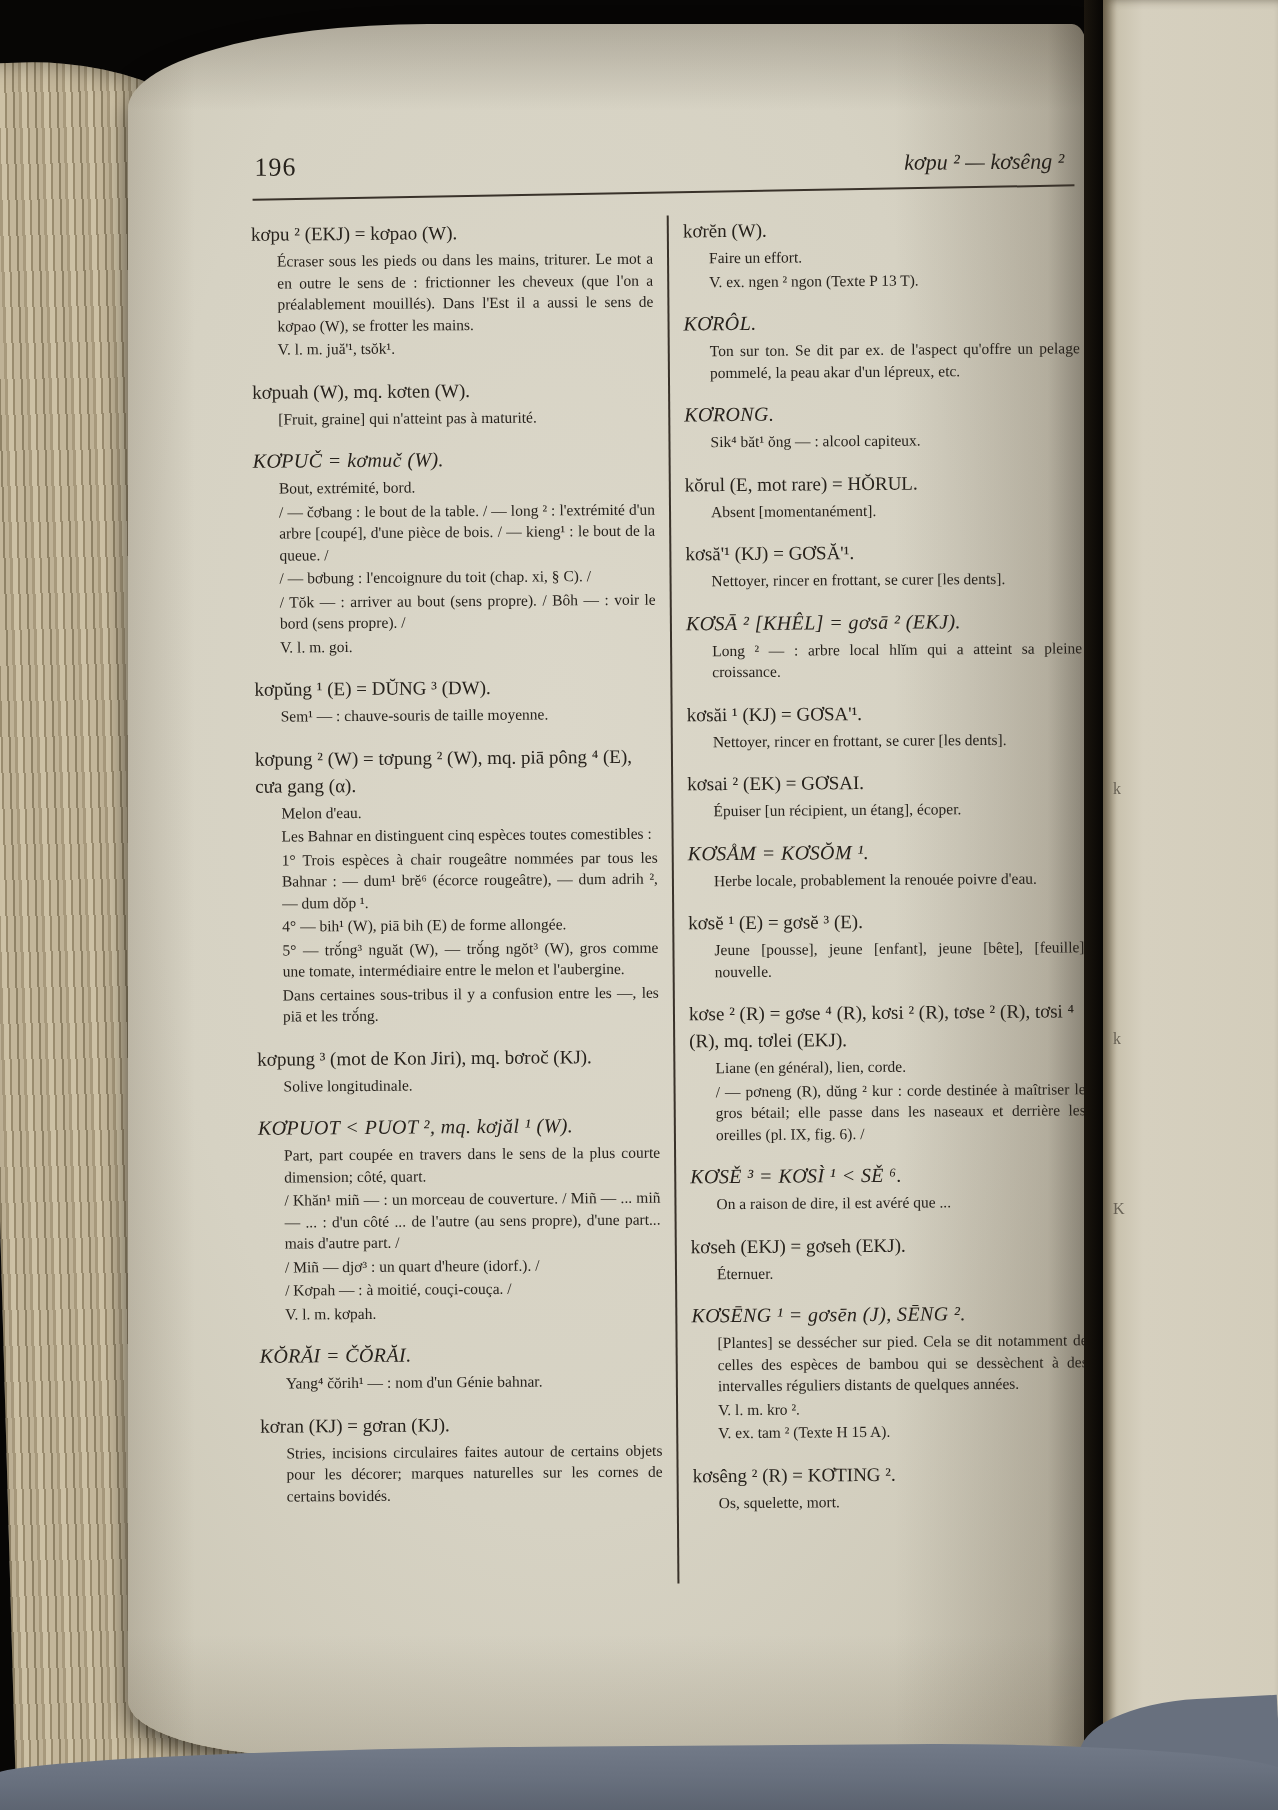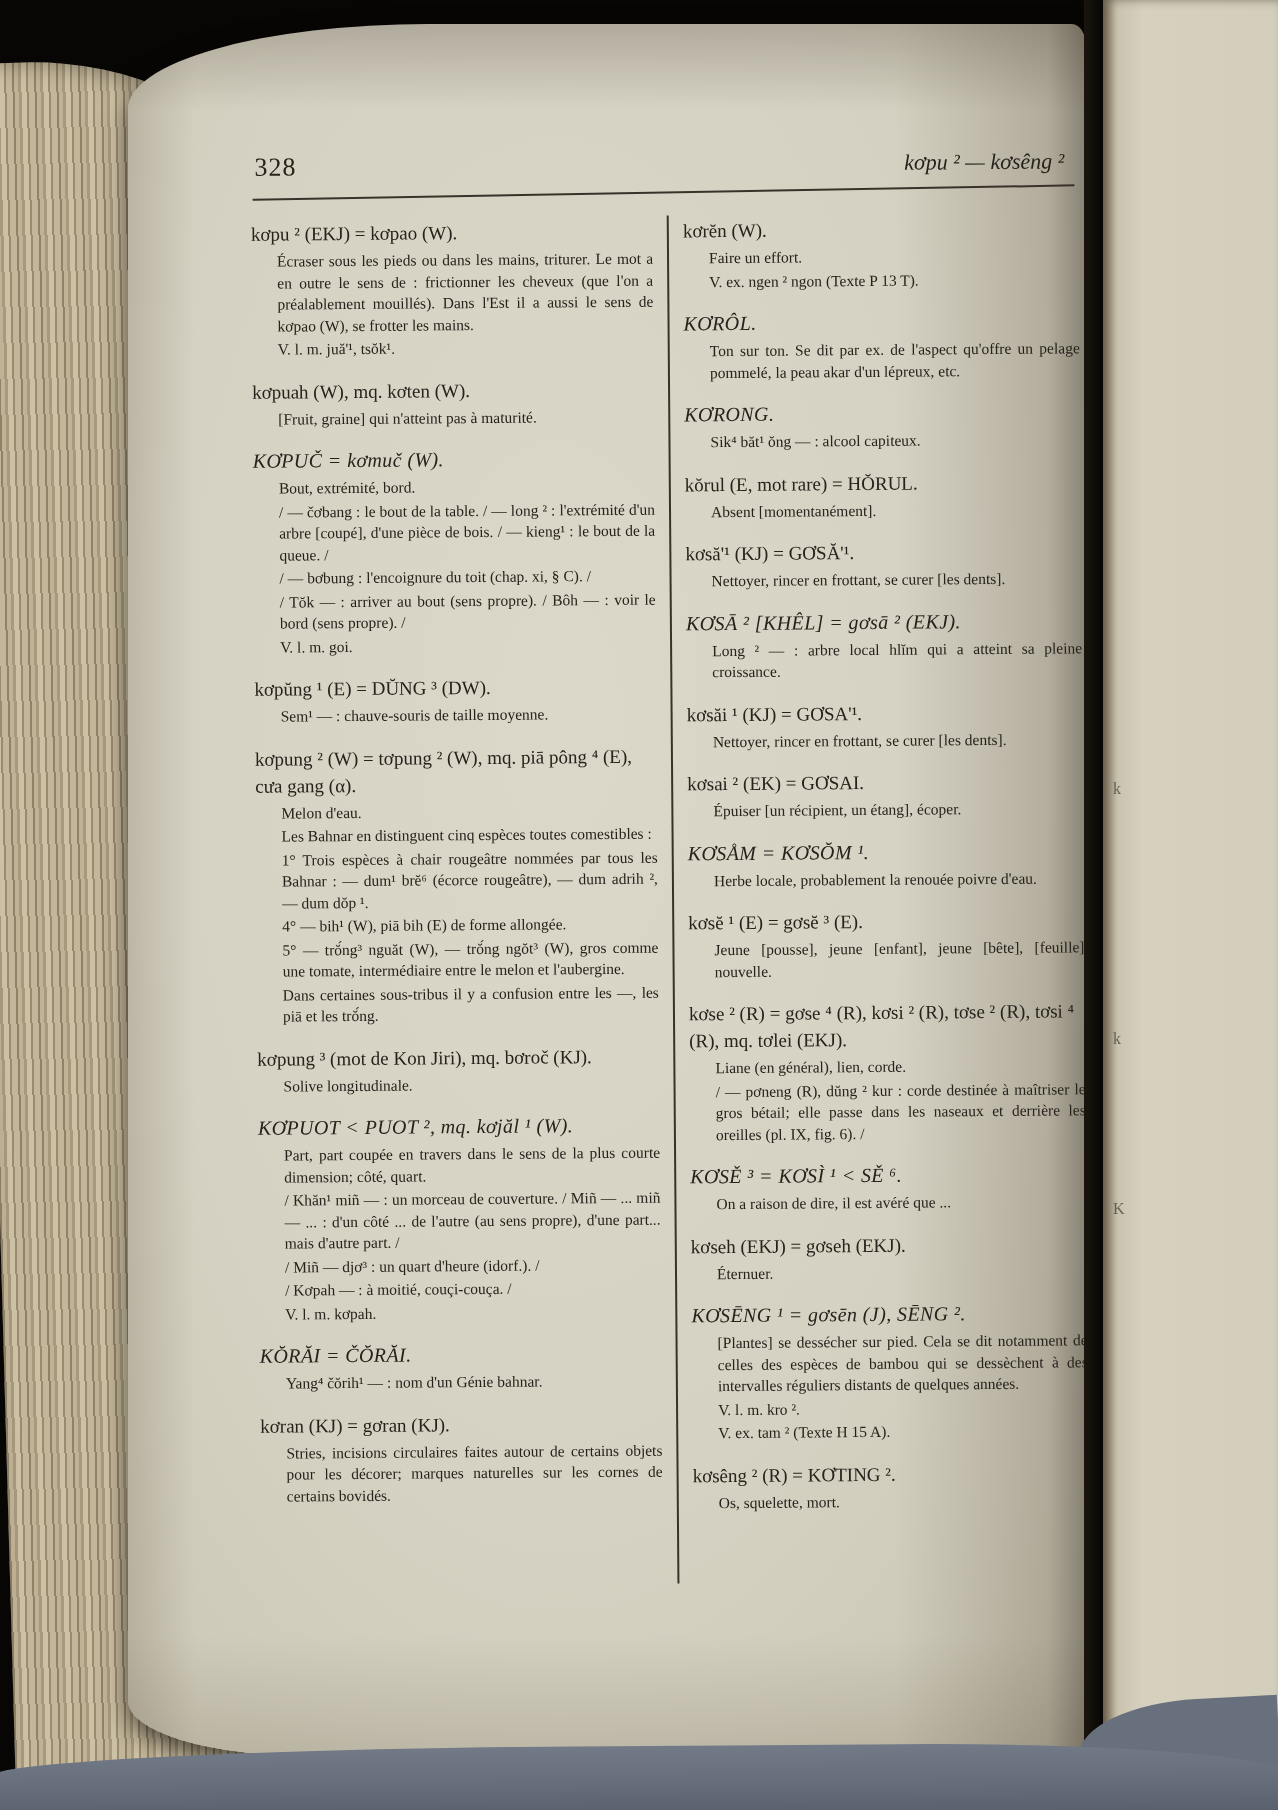--- a/index.html
+++ b/index.html
@@ -63,21 +63,21 @@
   .cloth-right{position:absolute;left:1080px;top:1700px;width:200px;height:120px;
     background:#68707e;border-top-left-radius:60% 50px;transform:rotate(-3deg);}
 </style>
 </head>
 <body>
 
 <div class="page-stack"></div>
 
 <div class="page">
   <div class="content">
-    <div class="page-number">328</div>
+    <div class="page-number">196</div>
     <div class="running-head">kơpu ² — kơsêng ²</div>
     <div class="head-rule"></div>
     <div class="col-divider"></div>
     <div class="column left" id="col-left">
         <div class="entry">
           <div class="head">kơpu ² (EKJ) = kơpao (W).</div>
           <p class="bodyline">Écraser sous les pieds ou dans les mains, triturer. Le mot a en outre le sens de : frictionner les cheveux (que l'on a préalablement mouillés). Dans l'Est il a aussi le sens de kơpao (W), se frotter les mains.</p>
           <p class="bodyline">V. l. m. juă'¹, tsŏk¹.</p>
         </div>
         <div class="entry">

